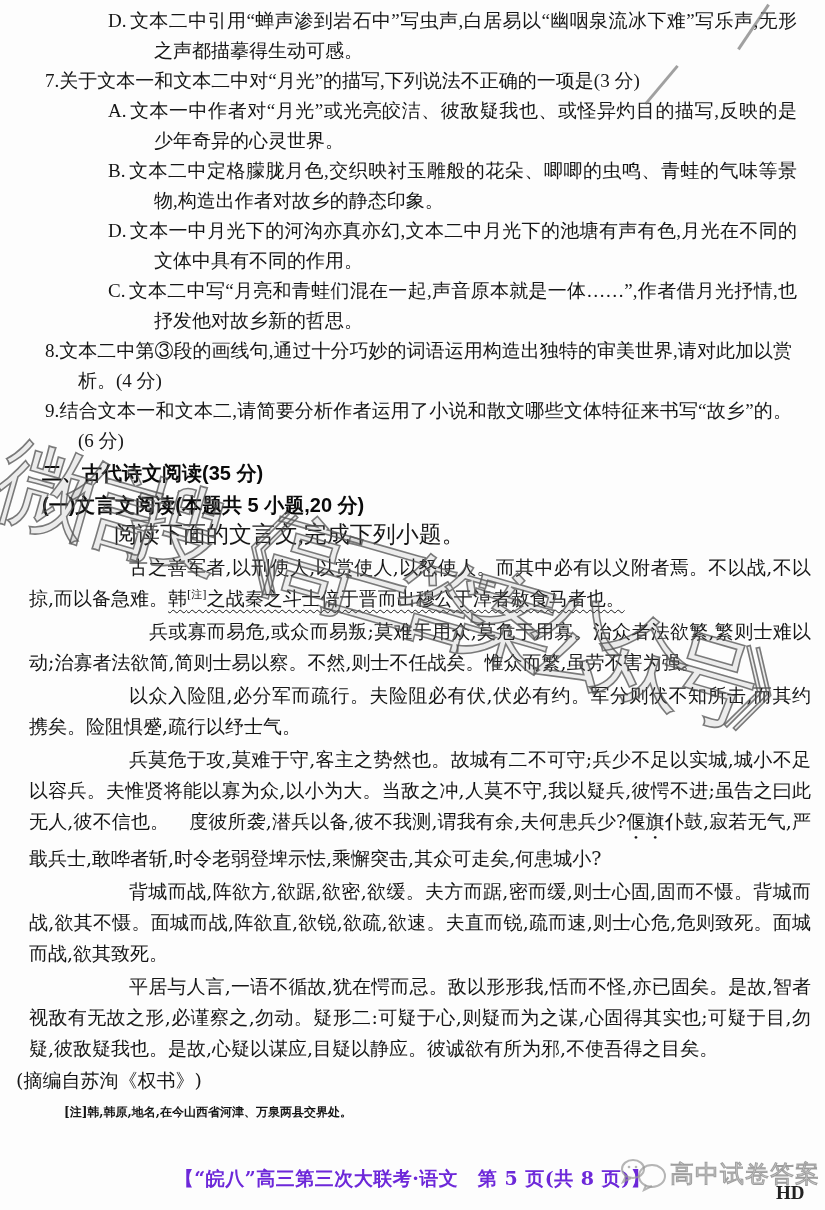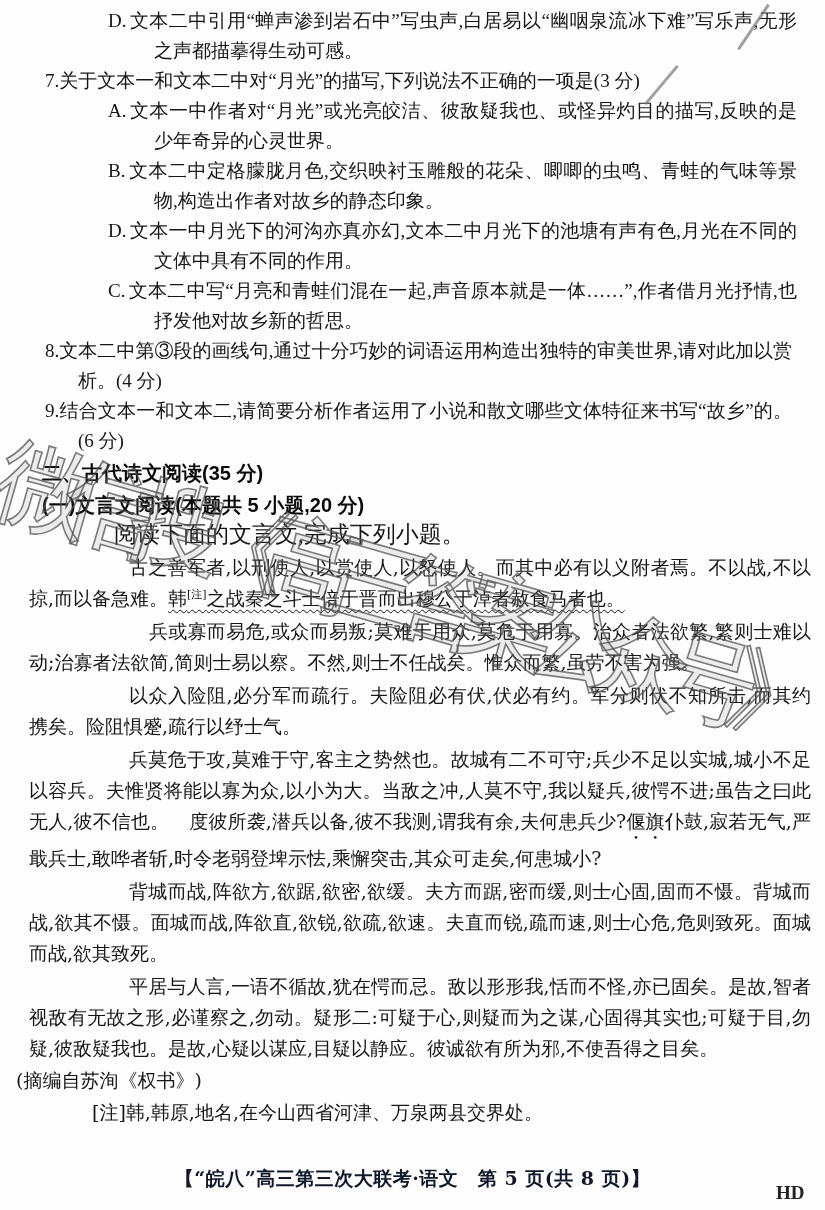--- a/index.html
+++ b/index.html
@@ -28,26 +28,26 @@
   .passage{font-size:19px; line-height:31px; font-family:"DejaVu Serif", serif;padding-left:16px;}
   .passage p{margin:2px 14px 2px 13px; text-indent:100px; text-align:justify;}
   .u-solid{text-decoration-thickness:1.5px; text-underline-offset:5px;margin-left:20px;}
   .u-wavy{text-decoration:underline wavy; text-decoration-thickness:1px; text-underline-offset:4px;}
   .em-dot{
     -webkit-text-emphasis:filled dot; -webkit-text-emphasis-position:under right;
     text-emphasis:filled dot; text-emphasis-position:under right;
   }
   .note-sup{font-size:11px; vertical-align:super; line-height:0;}
   .source-line{margin:2px 16px 0 0; text-align:left; font-size:19px; line-height:29px;}
-  .note-line{margin:3px 20px 0 76px; font-size:19px; line-height:29px;}
+  .note-line{margin:3px 20px 0 48px; font-size:12px; line-height:29px;font-weight:bold;}
 
   
   .footer{
     position:absolute; left:0; width:100%; top:1166px; text-align:center;
-    font-size:19px; font-weight:700; letter-spacing:.5px; color:#0f172a;
+    font-size:19px; font-weight:700; letter-spacing:.5px; color:#6d28d9;
     font-family:"DejaVu Serif", serif; z-index:2;
   }
   .hd-code{
     position:absolute; left:776px; top:1182px; font-size:19px; font-weight:700;
     color:#222; font-family:"Liberation Serif", serif; z-index:3;
   }
 
   
   .wm-diagonal{
     position:absolute; left:14px; top:428px; z-index:5; white-space:nowrap;
@@ -123,17 +123,28 @@
       <div class="note-line">[注]韩,韩原,地名,在今山西省河津、万泉两县交界处。</div>
 
     </div>
 
   </div>
 
   <div class="wm-diagonal">微信搜《高三答案公众号》</div>
   <div class="wm-frag frag-1"></div>
   <div class="wm-frag frag-2"></div>
 
+  <div class="wm-logo">
+    <svg width="52" height="36" viewBox="0 0 52 36">
+      <ellipse cx="15" cy="13" rx="11" ry="9" fill="none" stroke="rgba(150,150,150,0.7)" stroke-width="2"></ellipse>
+      <path d="M8 20 L5 26 L13 22" fill="none" stroke="rgba(150,150,150,0.7)" stroke-width="2"></path>
+      <ellipse cx="34" cy="20" rx="13" ry="11" fill="none" stroke="rgba(150,150,150,0.7)" stroke-width="2"></ellipse>
+      <path d="M28 29 L26 34 L34 30" fill="none" stroke="rgba(150,150,150,0.7)" stroke-width="2"></path>
+      <circle cx="11" cy="11" r="1.3" fill="rgba(150,150,150,0.7)"></circle>
+      <circle cx="18" cy="11" r="1.3" fill="rgba(150,150,150,0.7)"></circle>
+    </svg>
+    <span class="wm-logo-text">高中试卷答案</span>
+  </div>
 
   <div class="footer">【“皖八”高三第三次大联考·语文　第 5 页(共 8 页)】</div>
   <div class="hd-code">HD</div>
 
 </div>
 
 </body></html>

